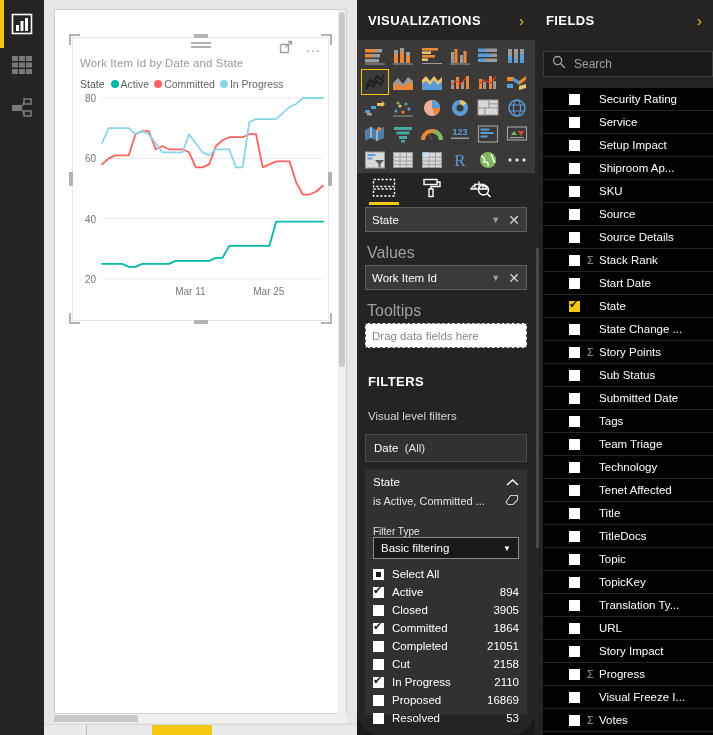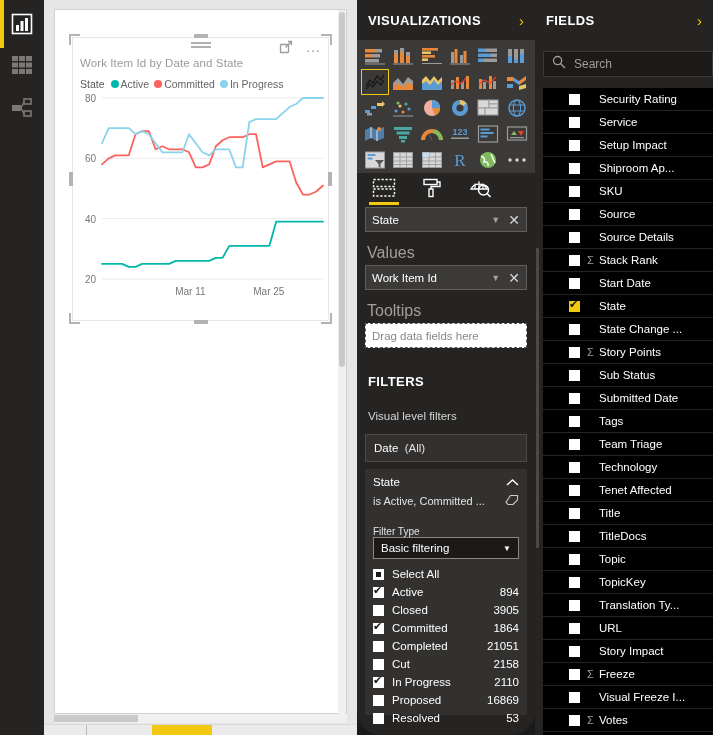--- a/index.html
+++ b/index.html
@@ -887,21 +887,21 @@
           <span class="fr-name">URL</span>
         </div>
         <div class="field-row">
           <span class="fr-cb"></span>
           <span class="fr-sigma hidden">Σ</span>
           <span class="fr-name">Story Impact</span>
         </div>
         <div class="field-row">
           <span class="fr-cb"></span>
           <span class="fr-sigma">Σ</span>
-          <span class="fr-name">Freeze</span>
+          <span class="fr-name">Progress</span>
         </div>
         <div class="field-row">
           <span class="fr-cb"></span>
           <span class="fr-sigma hidden">Σ</span>
           <span class="fr-name">Visual Freeze I...</span>
         </div>
         <div class="field-row">
           <span class="fr-cb"></span>
           <span class="fr-sigma">Σ</span>
           <span class="fr-name">Votes</span>

